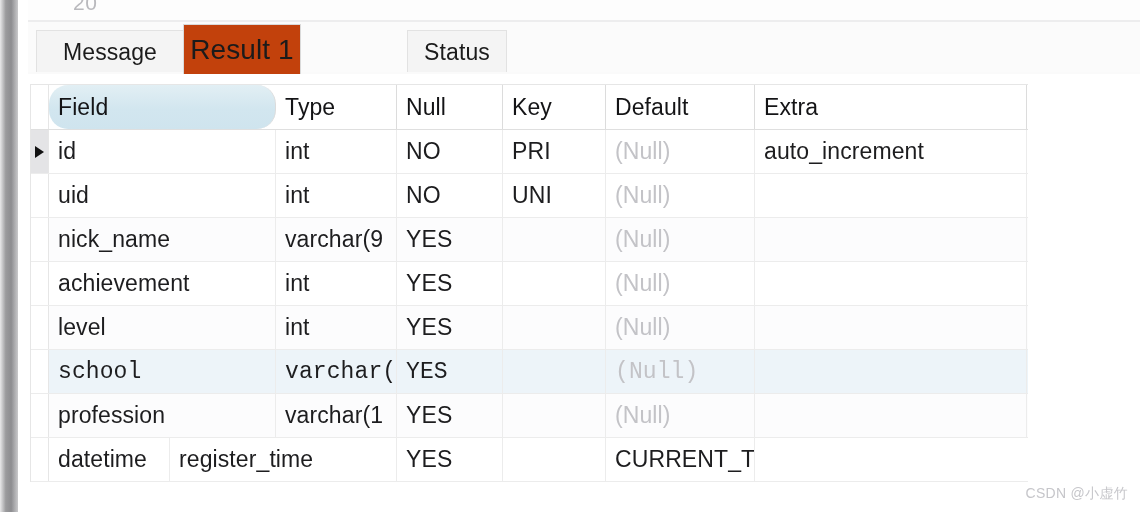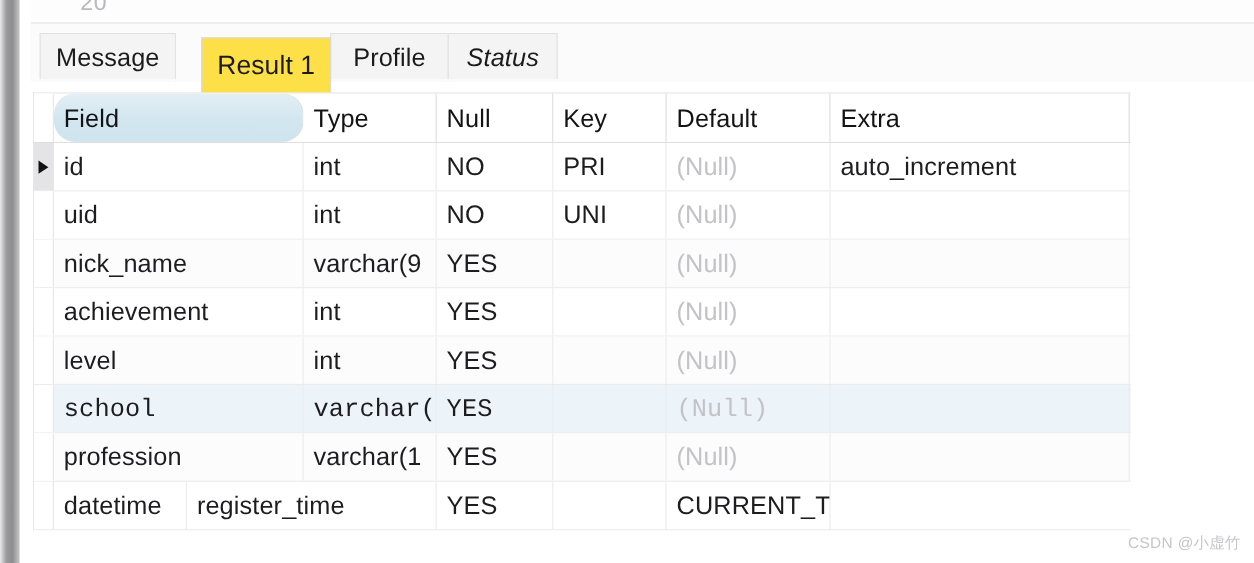--- a/index.html
+++ b/index.html
@@ -82,27 +82,27 @@
     font-size: 23px;
     color: #1b1b1b;
     background: #f4f4f4;
     border: 1px solid #e2e2e2;
     border-bottom: none;
     cursor: default;
     white-space: nowrap;
     letter-spacing: .1px;
   }
   .tab.active {
-    top: 12px;
+    top: 2px;
     height: 50px;
-    background: #fde047;
+    background: #c2410c;
     border: 1px solid #dadada;
     border-bottom: none;
     z-index: 3;
-    font-size: 24px;
+    font-size: 28px;
   }
 
   
   #grid {
     position: absolute;
     left: 30px; top: 84px;
     width: 998px;
     border-left: 1px solid #e6e6e6;
     border-top: 1px solid #e6e6e6;
     box-sizing: border-box;
@@ -187,24 +187,23 @@
 
   <div id="left-edge"></div>
   <div id="left-edge-inner"></div>
 
   <div id="top-strip">
     <span id="top-ghost">20</span>
   </div>
   <div id="top-strip-line"></div>
 
   <div id="tabbar">
-      <div class="tab" style="left: 8px; width: 124px;">Message</div>
+      <div class="tab" style="left: 8px; width: 148px;">Message</div>
       <div class="tab active" style="left: 155px; width: 118px;">Result 1</div>
-      <div class="tab" style="left: 272px; width: 108px;">Profile</div>
-      <div class="tab" style="left: 379px; width: 100px; font-style: italic;">Status</div>
+      <div class="tab" style="left: 379px; width: 100px;">Status</div>
     </div>
   <div id="tabbar-underline"></div>
 
   <div id="grid">
       <div class="row header">
         <div class="gutter"></div>
         <div class="cell c-field sorted">Field</div>
         <div class="cell c-type">Type</div>
         <div class="cell c-null">Null</div>
         <div class="cell c-key">Key</div>

